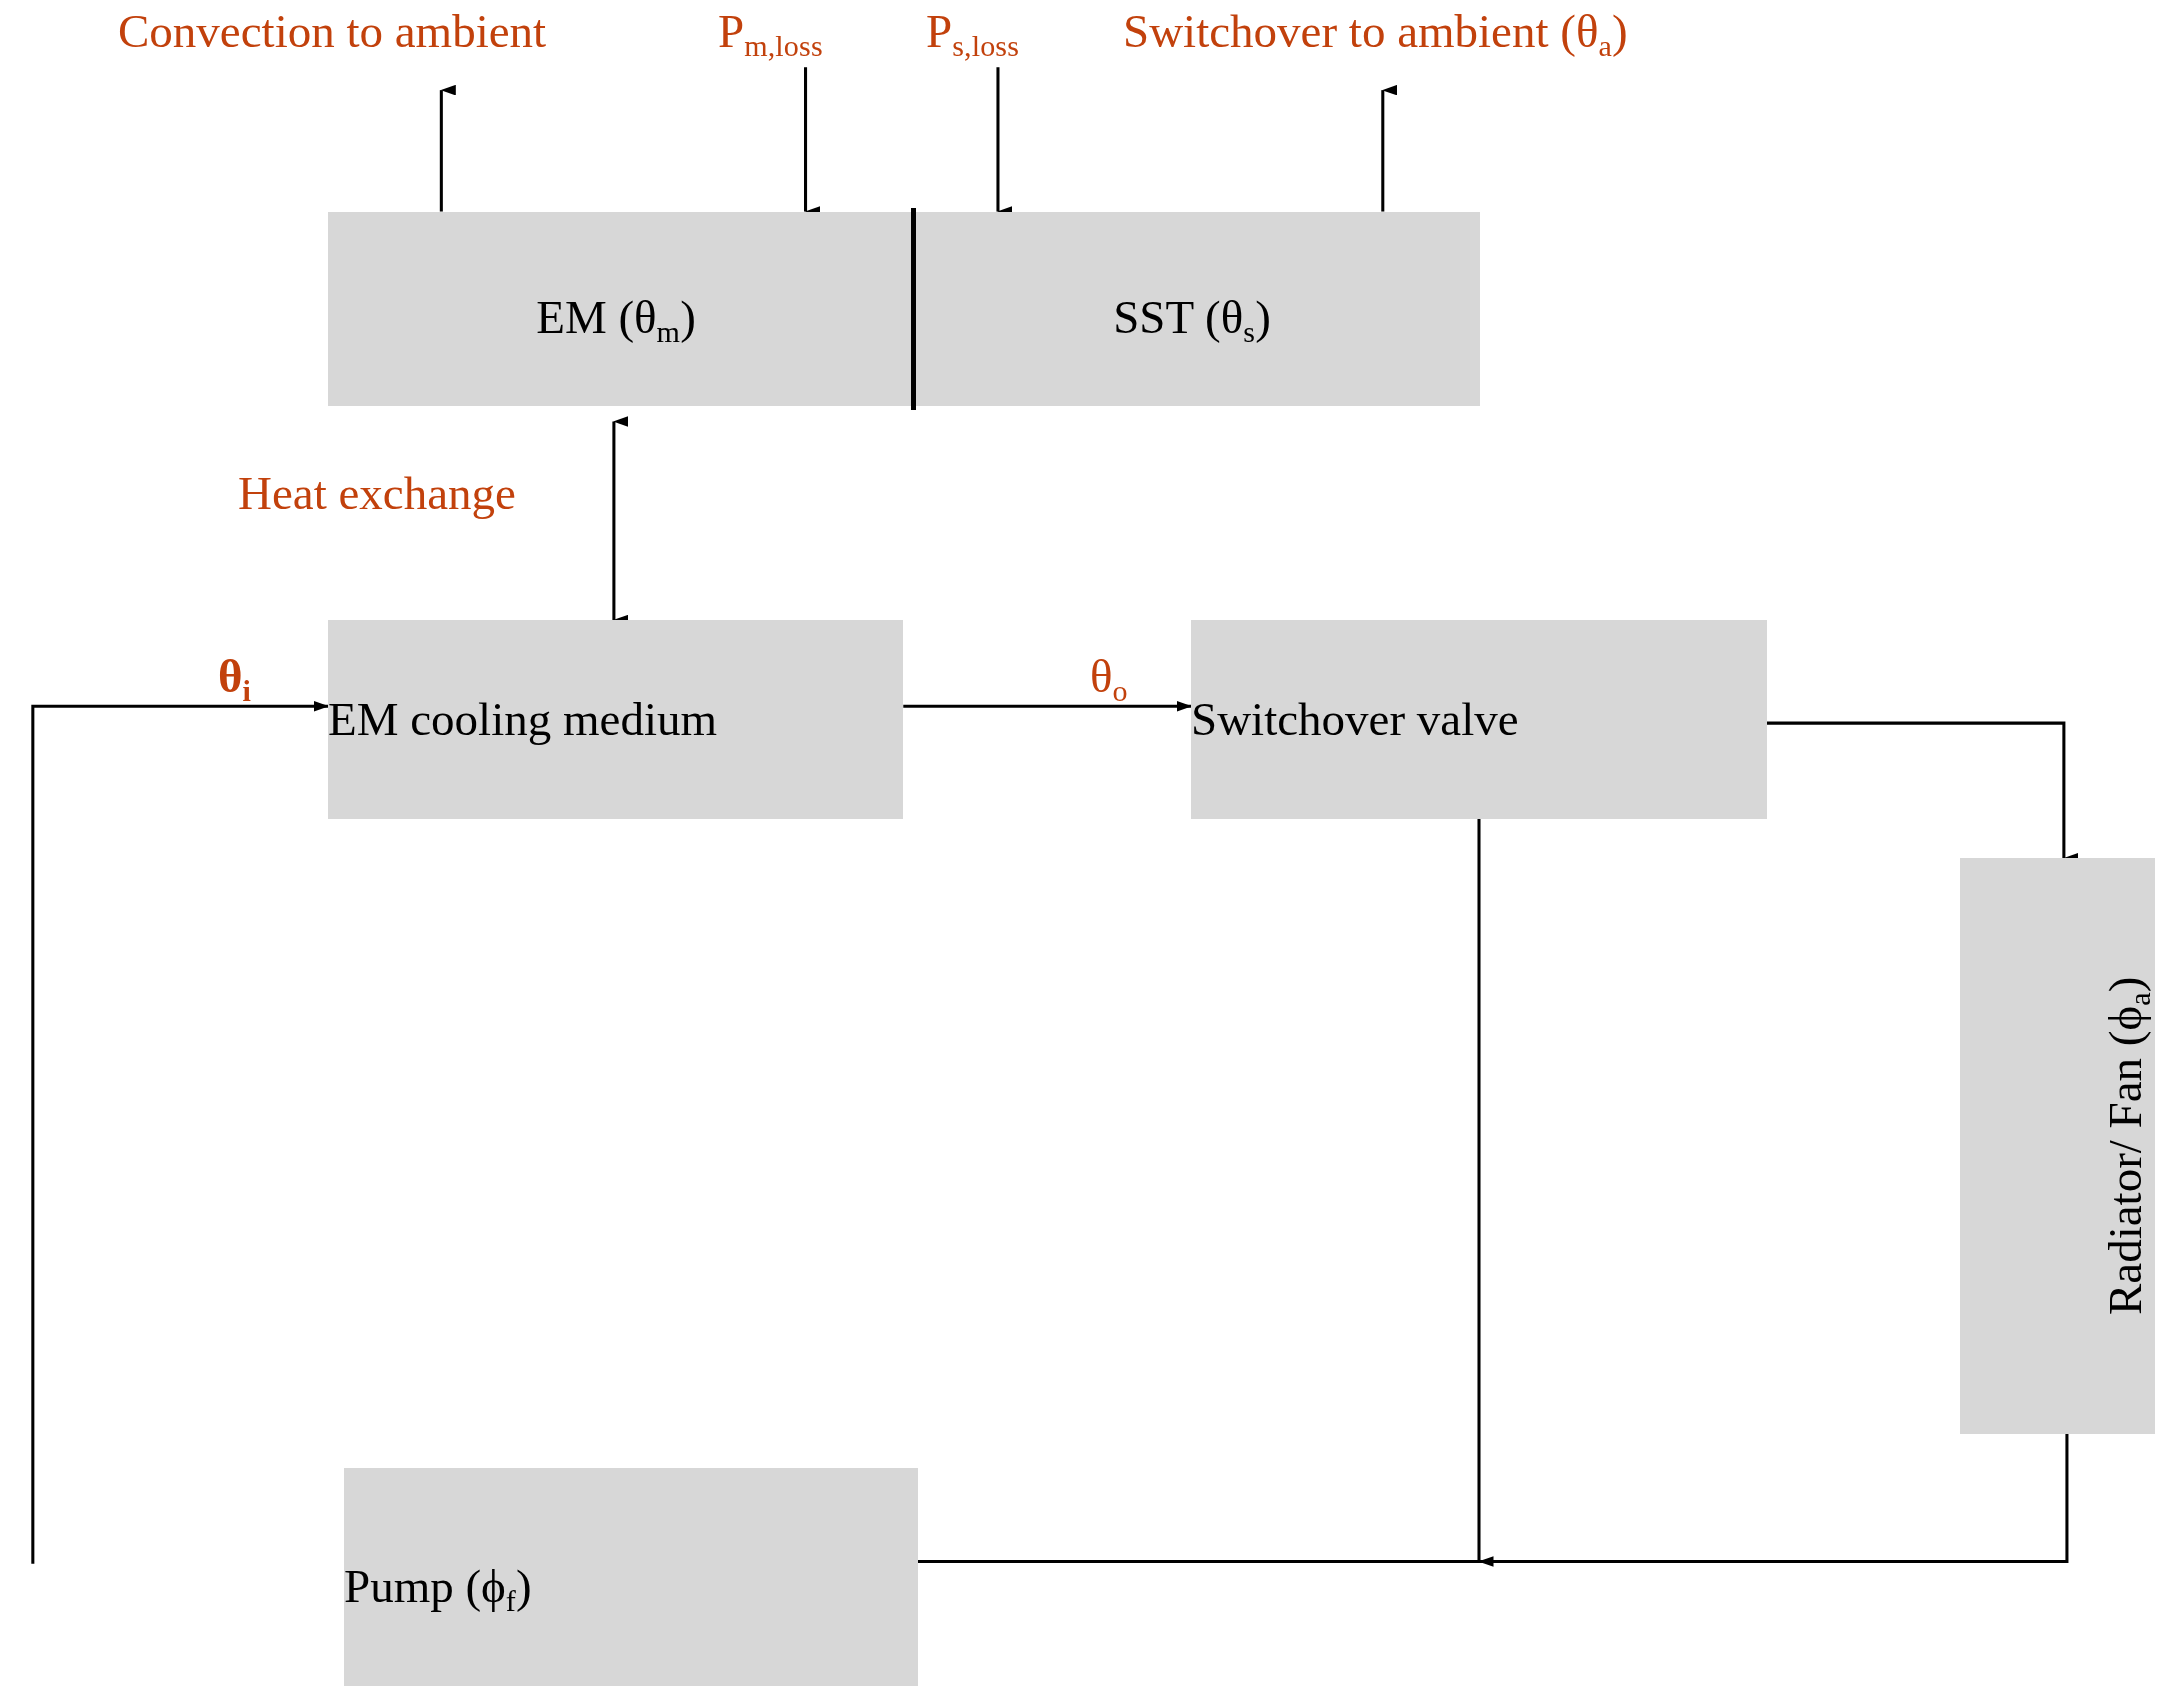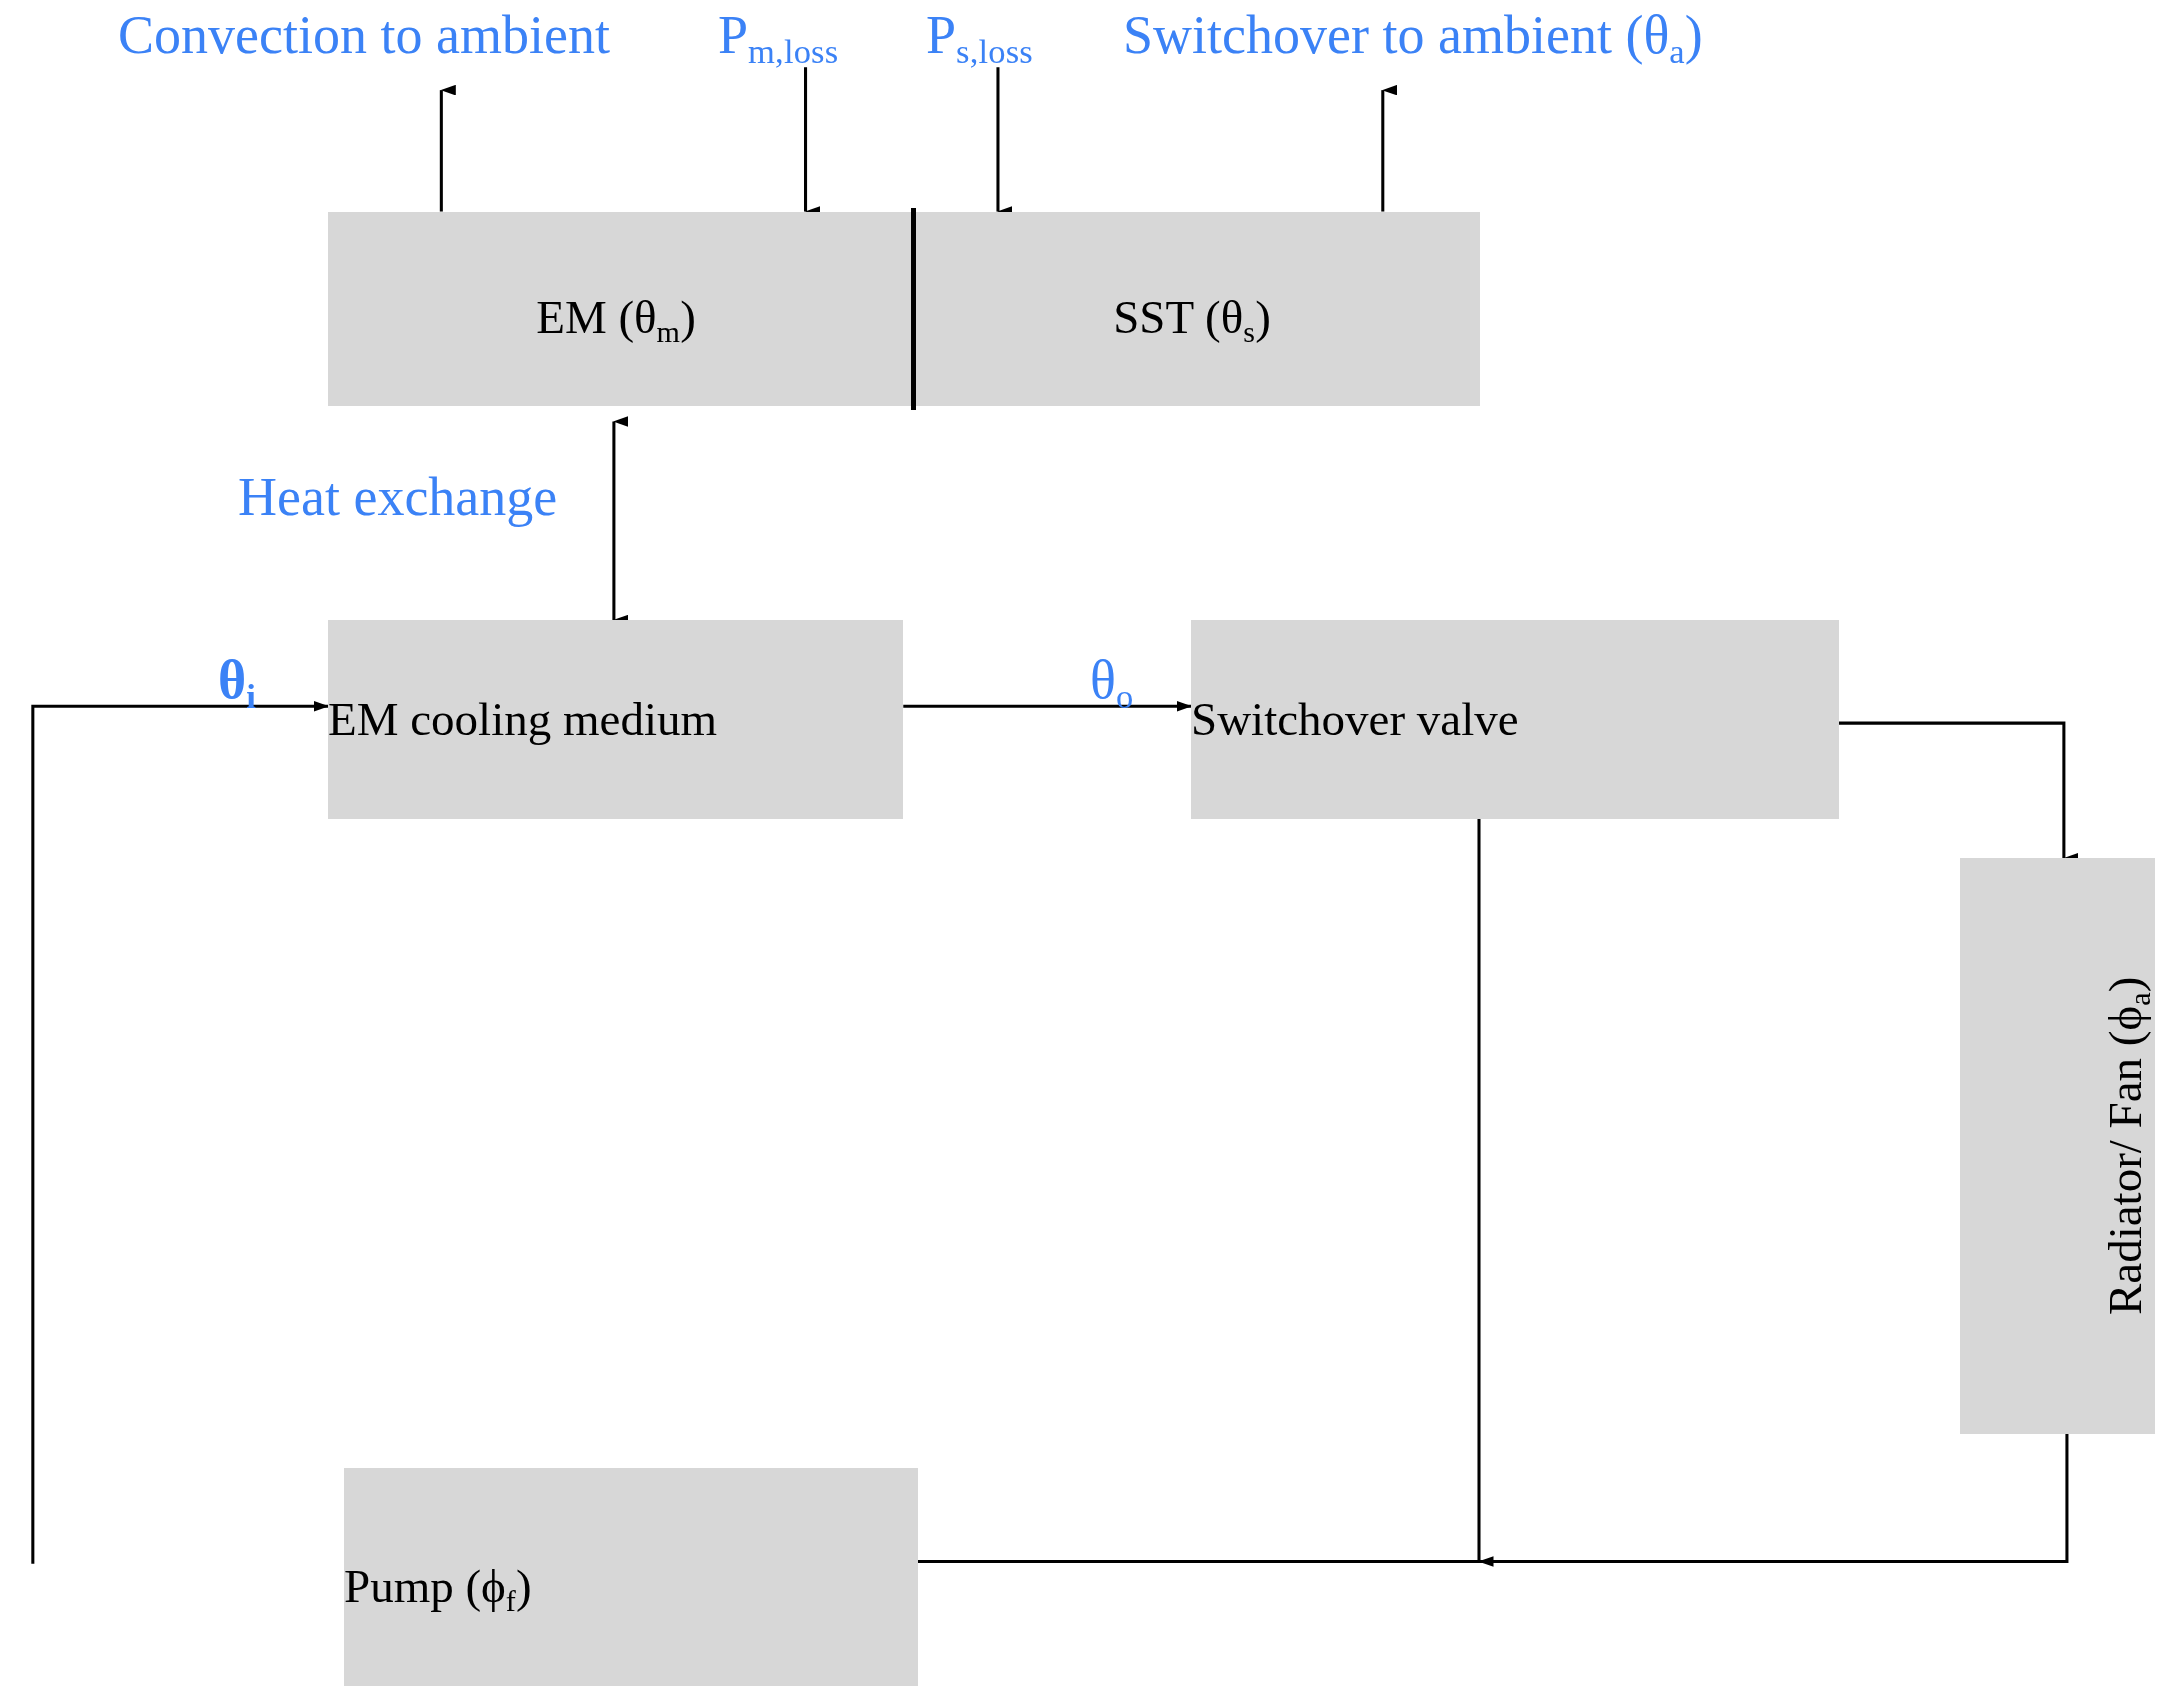--- a/index.html
+++ b/index.html
@@ -45,23 +45,23 @@
     justify-content: center;
     margin-top: 24px;
   }
   .divider {
     position: absolute;
     background: #000;
     width: 5.3px;
   }
   .lbl {
     position: absolute;
-    color: #3b82f6;
+    color: #c2410c;
     white-space: nowrap;
-    font-size: 54px;
+    font-size: 47px;
     line-height: 1.0;
   }
   .sub {
     font-size: 0.64em;
     vertical-align: -0.30em;
     letter-spacing: 0.005em;
   }
   .vert-label {
     transform: rotate(-90deg);
     transform-origin: center center;
@@ -121,21 +121,21 @@
     <div class="half">
       <span><span>SST (</span><span>θ</span><span class="sub">s</span><span>)</span></span>
     </div>
   </div>
   <div class="divider" style="left:911px; top:208px; height:202px;"></div>
 
   <div class="node" style="left:328px; top:620px; width:575px; height:199px;">
     <span>EM cooling medium</span>
   </div>
 
-  <div class="node" style="left:1191px; top:620px; width:648px; height:199px;">
+  <div class="node" style="left:1191px; top:620px; width:576px; height:199px;">
     <span>Switchover valve</span>
   </div>
 
   <div class="node" style="left:1960px; top:858px; width:195px; height:576px;">
     <span class="vert-label"><span>Radiator/ Fan (</span><span>ϕ</span><span class="sub">a</span><span>)</span></span>
   </div>
 
   <div class="node" style="left:344px; top:1468px; width:574px; height:244px;">
     <span><span>Pump (</span><span>ϕ</span><span class="sub">f</span><span>)</span></span>
   </div>

